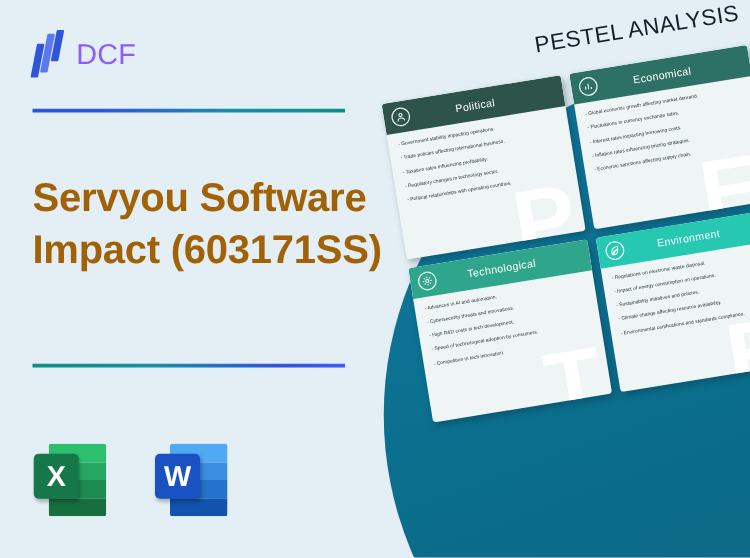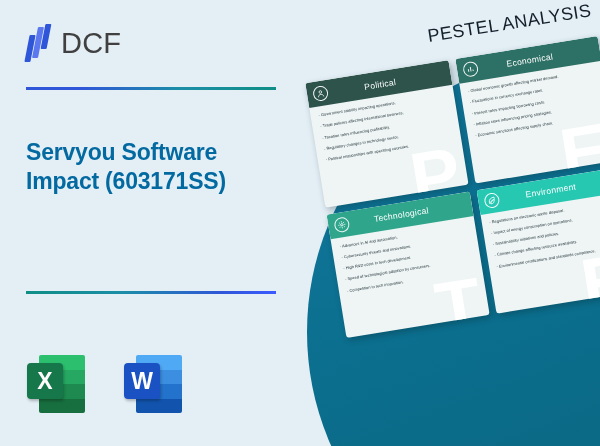--- a/index.html
+++ b/index.html
@@ -23,29 +23,29 @@
 
   
   .left-col{ position:absolute; left:0; top:0; width:330px; height:446px; z-index:4; }
 
   .brand{ position:absolute; left:26px; top:24px; display:flex; align-items:center; gap:9px; }
   .brand-mark{ position:relative; width:26px; height:38px; }
   .brand-mark i{ position:absolute; display:block; width:6px; border-radius:1px; transform:skewX(-11deg); }
   .bm1{ left:1px;  top:11px; height:27px; background:#2f56d8; }
   .bm2{ left:9px;  top:3px;  height:31px; background:#5b78ef; }
   .bm3{ left:17px; top:0px;  height:25px; background:#2f56d8; }
-  .brand-text{ font-size:29px; font-weight:400; color:#404040; letter-spacing:.2px; font-family:"Liberation Sans", sans-serif; }
+  .brand-text{ font-size:23px; font-weight:400; color:#8b5cf6; letter-spacing:.2px; font-family:"Liberation Sans", sans-serif; }
 
   .rule{ position:absolute; left:26px; width:250px; height:3px; }
   .rule-top{ top:87px; background:linear-gradient(90deg,#2f56d8 0%,#2f56d8 22%,#1b8ea6 62%,#0f8e86 100%); }
   .rule-bottom{ top:291px; background:linear-gradient(90deg,#0f8e86 0%,#1b8ea6 38%,#2f56d8 78%,#3b5bff 100%); }
 
   .title{
     position:absolute; left:26px; top:138px; width:290px;
-    font-size:23px; line-height:1.28; font-weight:bold; color:#0369a1;
+    font-size:32px; line-height:1.28; font-weight:bold; color:#a16207;
     letter-spacing:-.2px;
   }
 
   
   .files{ position:absolute; left:27px; top:355px; display:flex; gap:39px; }
   .fileicon{ position:relative; width:58px; height:58px; }
   .fi-page{ position:absolute; right:0; top:0; width:46px; height:58px; border-radius:2px; overflow:hidden; display:flex; flex-direction:column; }
   .fi-page span{ display:block; flex:1; }
   .xl .fi-page span:nth-child(1){ background:#2bbf6e; }
   .xl .fi-page span:nth-child(2){ background:#26a862; }

